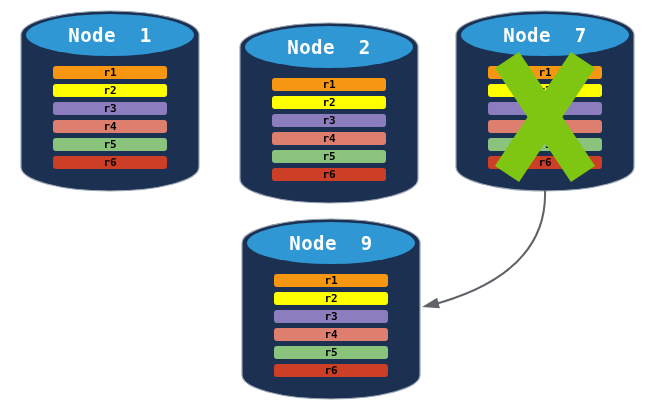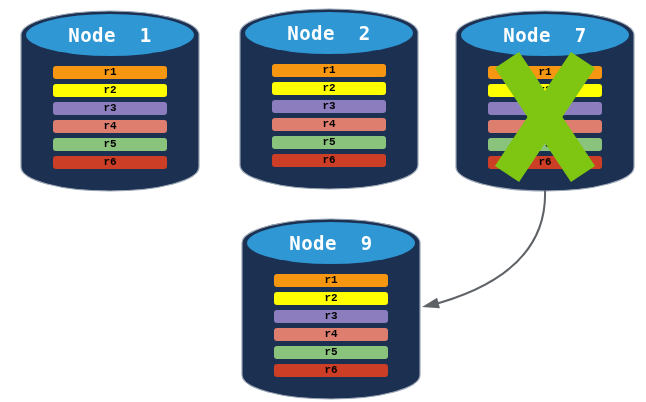--- a/index.html
+++ b/index.html
@@ -9,21 +9,21 @@
   }
   .node{position:absolute;width:180px;height:182px;}
   .cyl{position:absolute;left:0;top:0;width:180px;height:182px;}
   .node-title{
     position:absolute;top:13px;left:0;width:100%;text-align:center;
     color:#ffffff;font-weight:bold;font-size:19px;line-height:25px;
     white-space:pre;letter-spacing:0.5px;
   }
   .replica-row{
     position:absolute;left:33px;width:114px;height:13px;border-radius:3px;
-    text-align:center;font-weight:bold;font-size:11px;line-height:13px;color:#000000;font-family:Liberation Mono, monospace;
+    text-align:center;font-weight:bold;font-size:11px;line-height:13px;color:#000000;
   }
   .x-overlay{position:absolute;left:0;top:0;width:180px;height:182px;z-index:4;}
   #arrow-svg{position:absolute;left:0;top:0;z-index:6;pointer-events:none;}
 </style>
 </head>
 <body>
 
 <div id="canvas" style="background: rgb(255, 255, 255);">
   <div id="nodes">
       <div class="node" style="left: 20px; top: 10px;">
@@ -32,21 +32,21 @@
           <ellipse cx="90" cy="25" rx="84" ry="21" fill="#2E97D4"></ellipse>
         </svg>
         <div class="node-title">Node  1</div>
         <div class="replica-row" style="top:56px;background:#F79711"><span>r1</span></div>
         <div class="replica-row" style="top:74px;background:#FFFF00"><span>r2</span></div>
         <div class="replica-row" style="top:92px;background:#8C7EBE"><span>r3</span></div>
         <div class="replica-row" style="top:110px;background:#DE7E6E"><span>r4</span></div>
         <div class="replica-row" style="top:128px;background:#8AC37C"><span>r5</span></div>
         <div class="replica-row" style="top:146px;background:#CD3E26"><span>r6</span></div>
       </div>
-      <div class="node" style="left: 239px; top: 8px;">
+      <div class="node" style="left: 239px; top: 22px;">
         <svg class="cyl" viewBox="0 0 180 182">
           <path d="M 1 25 A 89 24 0 0 1 179 25 L 179 157 A 89 24 0 0 1 1 157 Z" fill="#1C3052" stroke="#9AA6B4" stroke-width="1.2"></path>
           <ellipse cx="90" cy="25" rx="84" ry="21" fill="#2E97D4"></ellipse>
         </svg>
         <div class="node-title">Node  2</div>
         <div class="replica-row" style="top:56px;background:#F79711"><span>r1</span></div>
         <div class="replica-row" style="top:74px;background:#FFFF00"><span>r2</span></div>
         <div class="replica-row" style="top:92px;background:#8C7EBE"><span>r3</span></div>
         <div class="replica-row" style="top:110px;background:#DE7E6E"><span>r4</span></div>
         <div class="replica-row" style="top:128px;background:#8AC37C"><span>r5</span></div>

